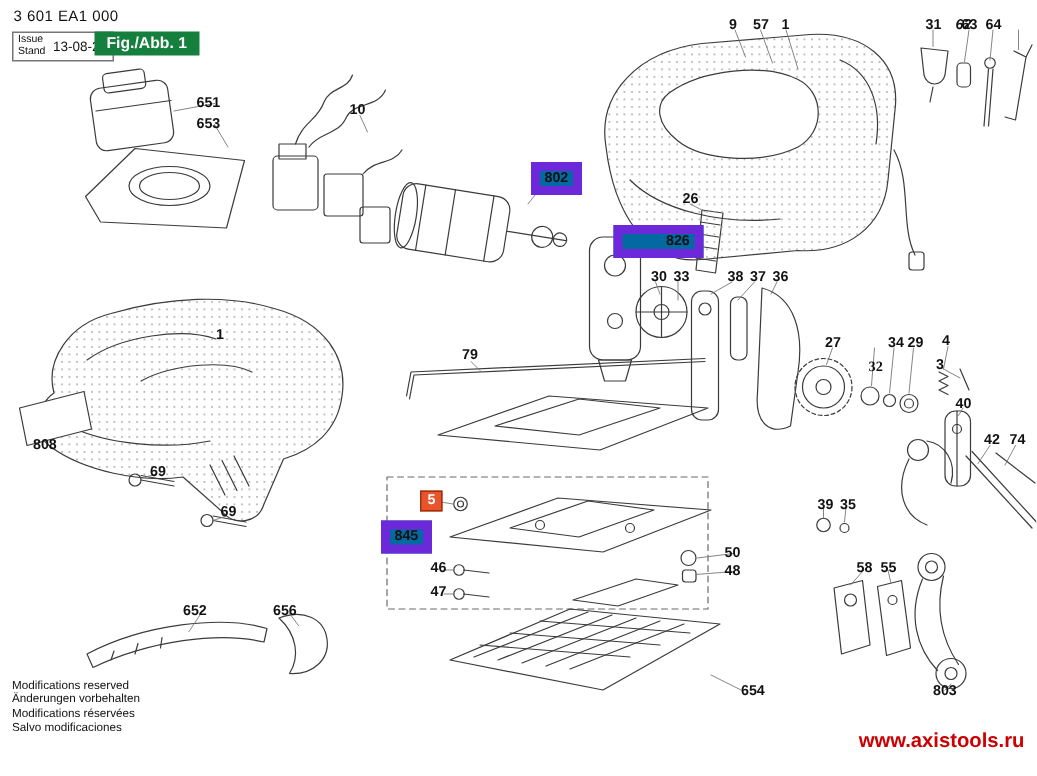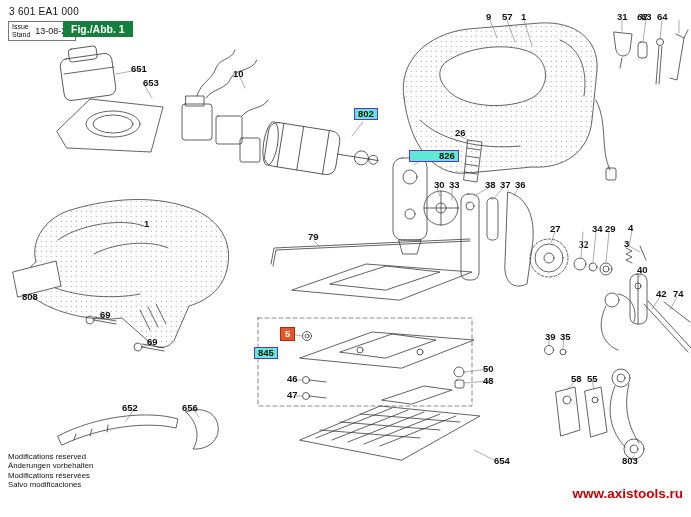--- a/index.html
+++ b/index.html
@@ -13,21 +13,21 @@
   .issue-block { position:absolute; left:8px; top:21px; display:flex; align-items:center; gap:5px;
                  border:1px solid #777; padding:1px 4px 1px 3px; background:#fff; }
   .issue-col { display:flex; flex-direction:column; font-size:7px; line-height:8px; color:#111; }
   .issue-date { font-size:9px; color:#111; }
   .fig-label { position:absolute; left:63px; top:21px; background:#15803d; color:#fff; font-weight:bold;
                font-size:10.5px; padding:2px 8px; line-height:12px; }
 
   .callouts-layer { position:absolute; inset:0; }
   .callout { position:absolute; font-size:9.5px; font-weight:bold; color:#111; line-height:10px;
              white-space:nowrap; cursor:pointer; }
-  .callout.boxed { border:1px solid #6d28d9; background:#5eead4; padding:0 3px; }
+  .callout.boxed { border:6px solid #6d28d9; background:#0369a1; padding:0 3px; }
   .callout.highlight { background:var(--highlight-color,#e8542c); border:1px solid #a03010; color:#fff;
                        padding:1px 4px; min-width:13px; text-align:center; }
 
   .footer-notes { position:absolute; left:8px; top:452px; font-size:7.8px; line-height:9.4px; color:#111; }
   .watermark { position:absolute; right:8px; top:486px; font-size:13.5px; font-weight:bold;
                color:var(--watermark-color,#cc0000); }
 </style>
 </head>
 <body>
 
@@ -266,21 +266,21 @@
       <span>Stand</span>
     </div>
     <div class="issue-date">13-08-26</div>
   </div>
   <div class="fig-label">Fig./Abb. 1</div>
 
   <div class="callouts-layer">
       <div class="callout" style="left: 131px; top: 64px;">
       <span>651</span>
     </div>
-      <div class="callout" style="left: 143px; top: 78px;">
+      <div class="callout" style="left: 131px; top: 78px;">
       <span>653</span>
     </div>
       <div class="callout" style="left: 233px; top: 69px;">
       <span>10</span>
     </div>
       <div class="callout" style="left: 486px; top: 12px;">
       <span>9</span>
     </div>
       <div class="callout" style="left: 502px; top: 12px;">
       <span>57</span>

